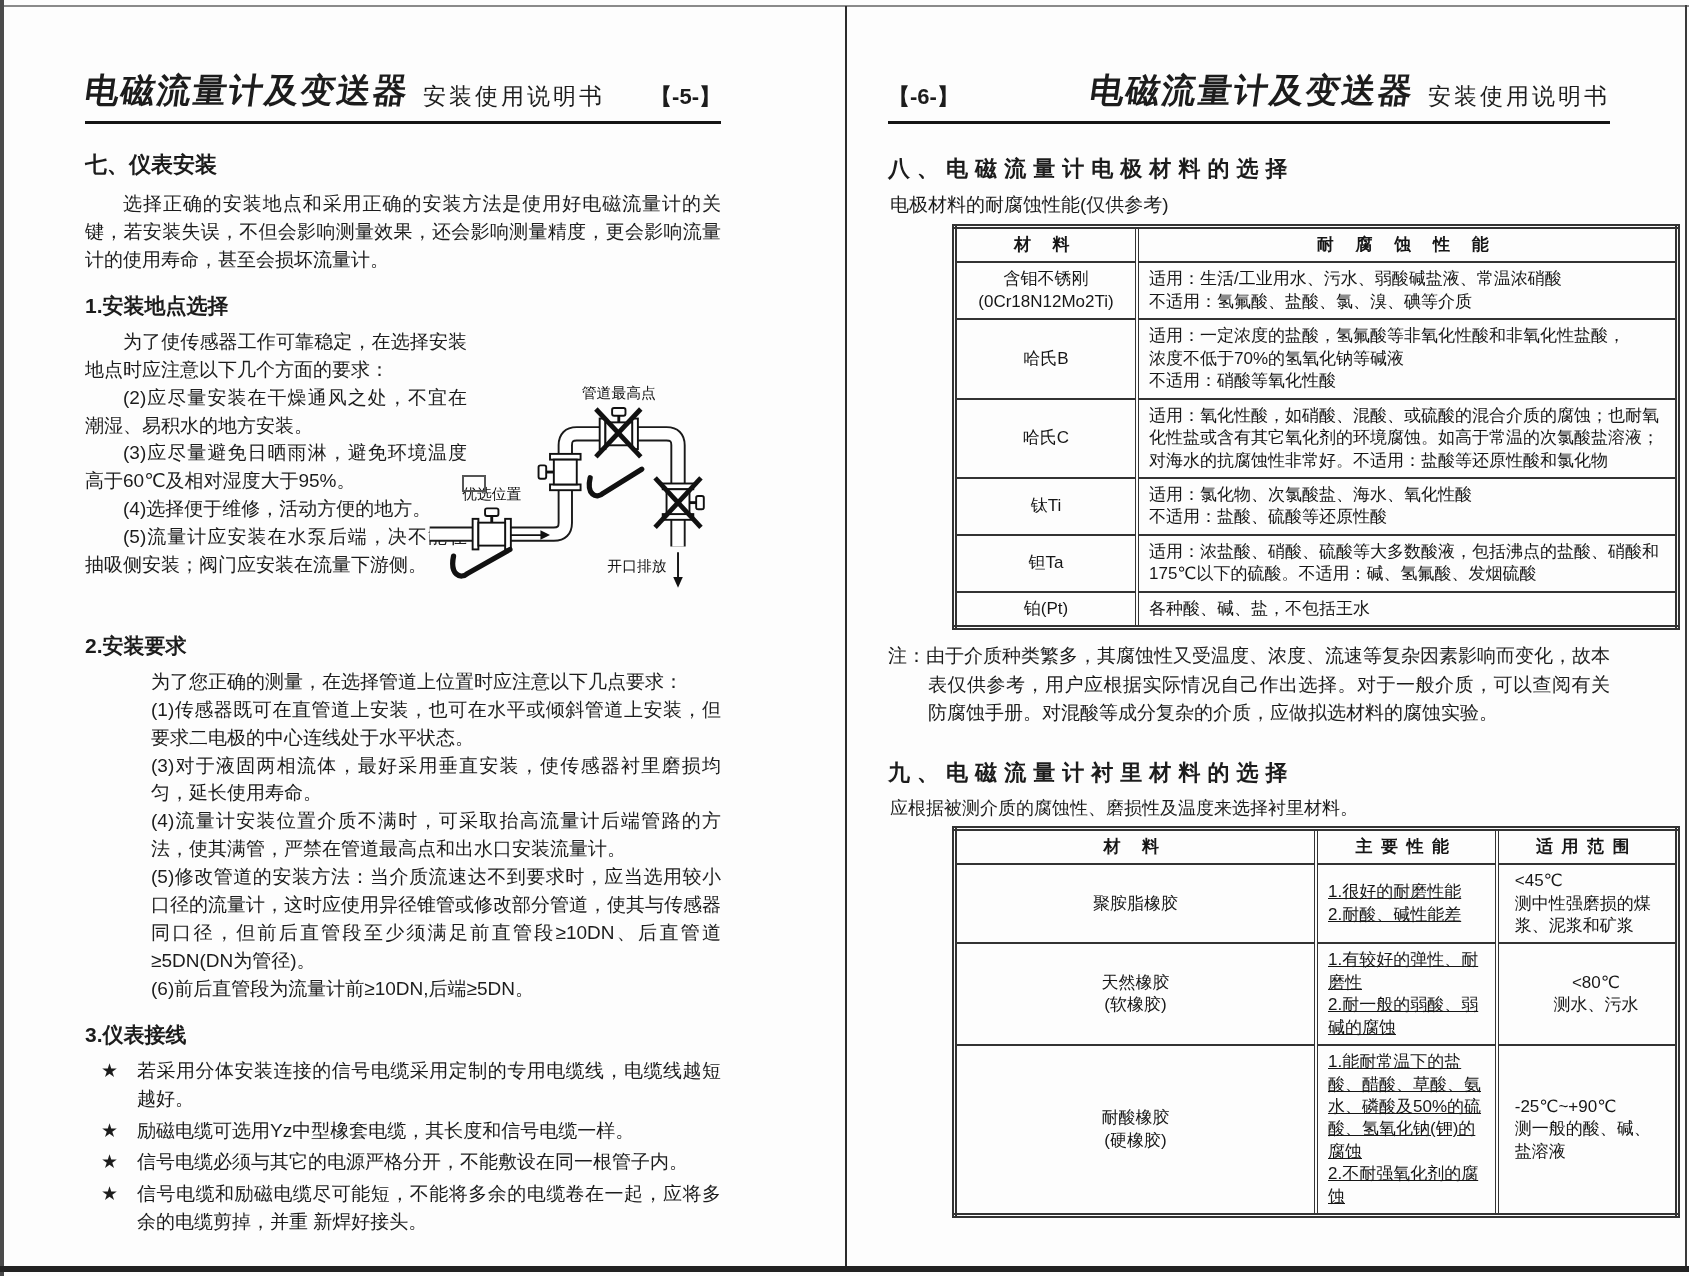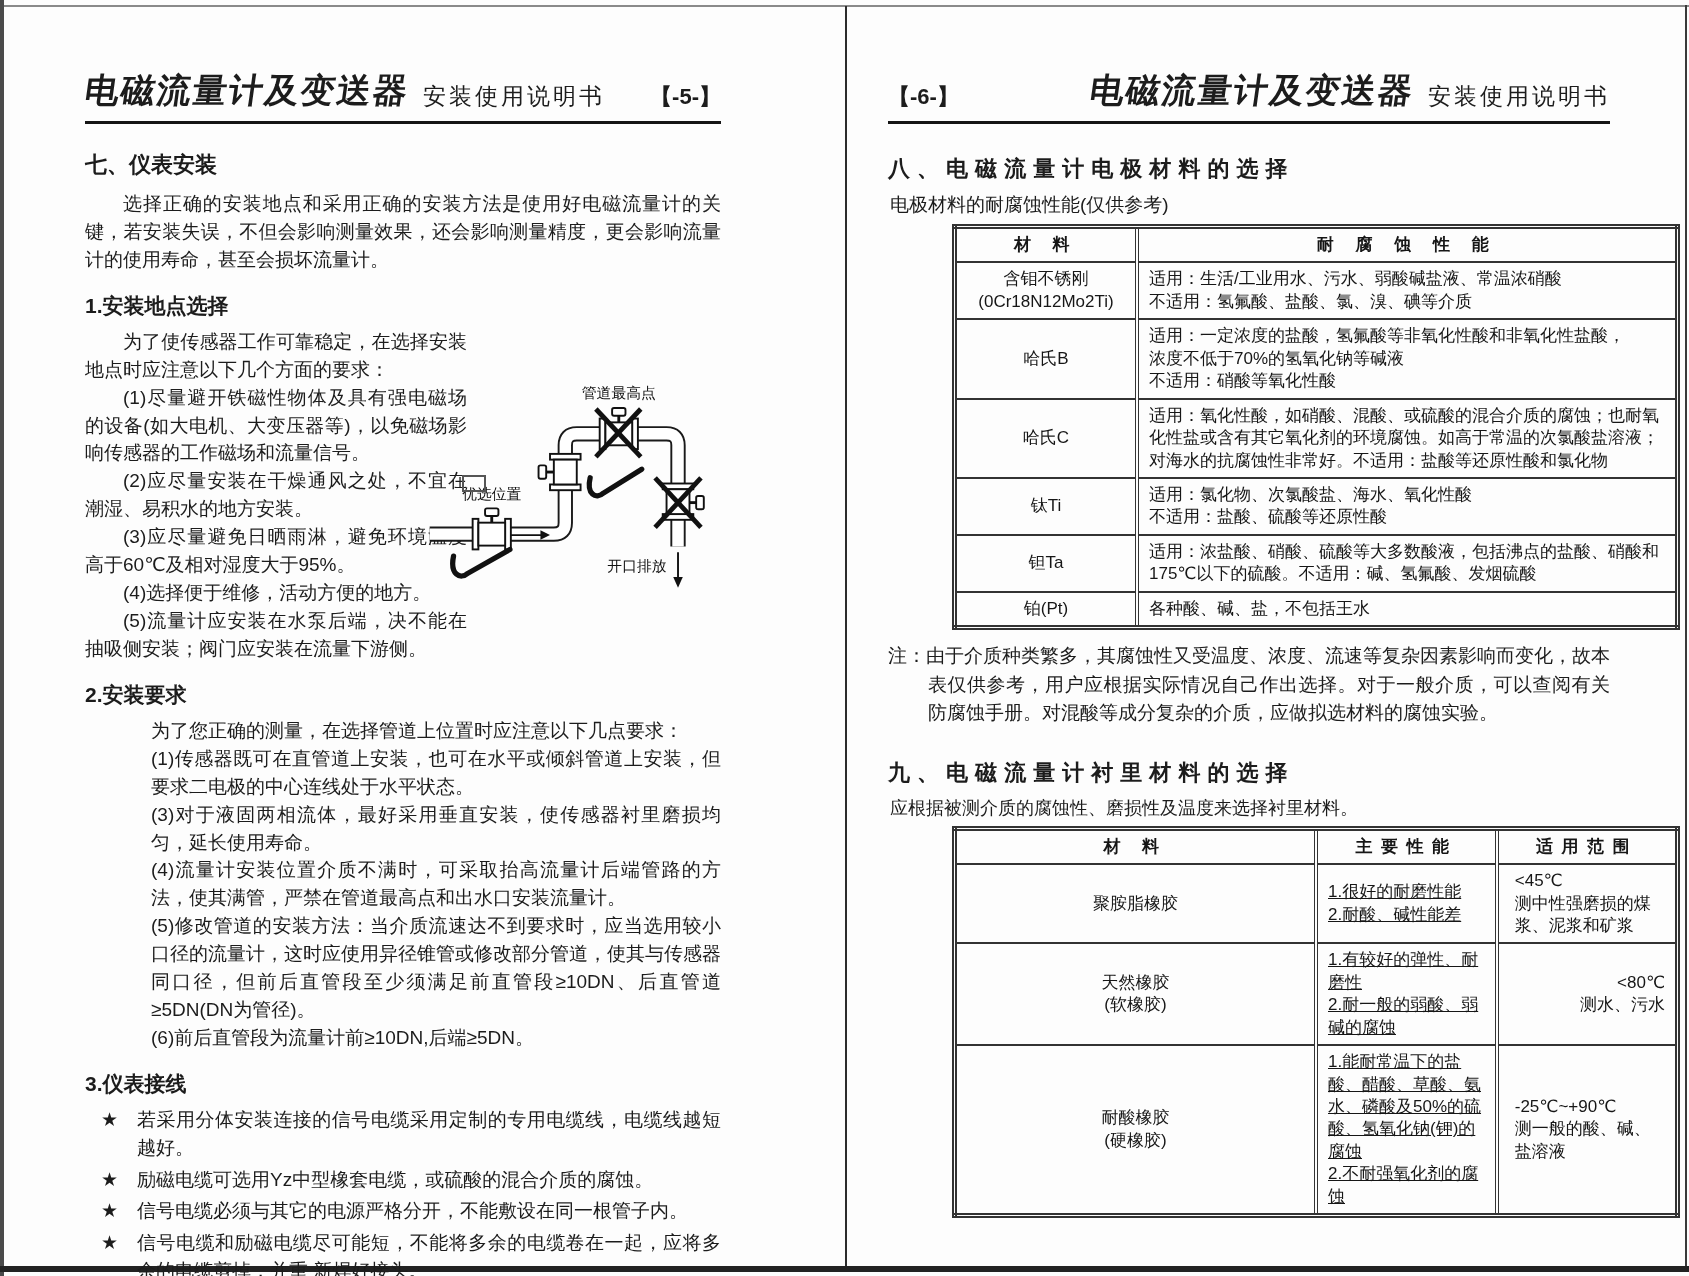--- a/index.html
+++ b/index.html
@@ -56,21 +56,21 @@
   table.tbl{border-collapse:collapse;border:5px double #333;width:728px;margin:6px 0 0 64px;
     font-size:17px;line-height:1.32;color:#161616;table-layout:fixed;}
   .tbl th{font-weight:bold;padding:5px 8px;letter-spacing:0.5em;text-align:center;}
   .tbl td{padding:5px 10px;border-top:2px solid #333;vertical-align:middle;}
   .tbl .sep{border-left:4px double #333;}
   .t1 .matcol{width:170px;text-align:center;white-space:pre-line;padding:5px 4px;}
   .t1 .desc{white-space:pre-line;text-align:left;}
   .t2 .matcol2{width:100px;text-align:center;white-space:pre-line;padding:5px 2px;}
   .t2 .maincol{width:295px;white-space:pre-line;text-align:left;text-decoration:underline;}
   .t2 .rangecol{width:224px;white-space:pre-line;text-align:left;padding-left:16px;}
-  .t2 .center{text-align:right;padding-left:28px;}
+  .t2 .center{text-align:center;padding-left:28px;}
 </style>
 </head>
 <body>
 
 <div class="frame-top"></div>
 <div class="frame-left"></div>
 <div class="frame-right"></div>
 <div class="frame-bottom"></div>
 <div class="page-divider"></div>
 
@@ -145,21 +145,20 @@
           <polygon points="285,250 290,261 295,250" fill="#111"></polygon>
         </g>
 
         <text x="228" y="62" text-anchor="middle">管道最高点</text>
         <text x="95" y="168" text-anchor="middle">优选位置</text>
         <text x="278" y="244" text-anchor="end">开口排放</text>
       </svg>
     </div>
 
     <p class="body ind">为了使传感器工作可靠稳定，在选择安装地点时应注意以下几个方面的要求：</p>
-    <p class="body ind">(1)尽量避开铁磁性物体及具有强电磁场的设备(如大电机、大变压器等)，以免磁场影响传感器的工作磁场和流量信号。</p>
     <p class="body ind">(2)应尽量安装在干燥通风之处，不宜在潮湿、易积水的地方安装。</p>
     <p class="body ind">(3)应尽量避免日晒雨淋，避免环境温度高于60℃及相对湿度大于95%。</p>
     <p class="body ind">(4)选择便于维修，活动方便的地方。</p>
     <p class="body ind">(5)流量计应安装在水泵后端，决不能在抽吸侧安装；阀门应安装在流量下游侧。</p>
     <div class="clear"></div>
   </div>
 
   <div class="artifact-box"></div>
 
   <h3 class="sub">2.安装要求</h3>
@@ -173,21 +172,21 @@
   </div>
 
   <h3 class="sub">3.仪表接线</h3>
   <div class="bullets">
     <div class="bullet">
       <span class="star">★</span>
       <span class="btext">若采用分体安装连接的信号电缆采用定制的专用电缆线，电缆线越短越好。</span>
     </div>
     <div class="bullet">
       <span class="star">★</span>
-      <span class="btext">励磁电缆可选用Yz中型橡套电缆，或硫酸的混合介质的腐蚀。</span>
+      <span class="btext">励磁电缆可选用Yz中型橡套电缆，其长度和信号电缆一样。</span>
     </div>
     <div class="bullet">
       <span class="star">★</span>
       <span class="btext">信号电缆必须与其它的电源严格分开，不能敷设在同一根管子内。</span>
     </div>
     <div class="bullet">
       <span class="star">★</span>
       <span class="btext">信号电缆和励磁电缆尽可能短，不能将多余的电缆卷在一起，应将多余的电缆剪掉，并重 新焊好接头。</span>
     </div>
 

